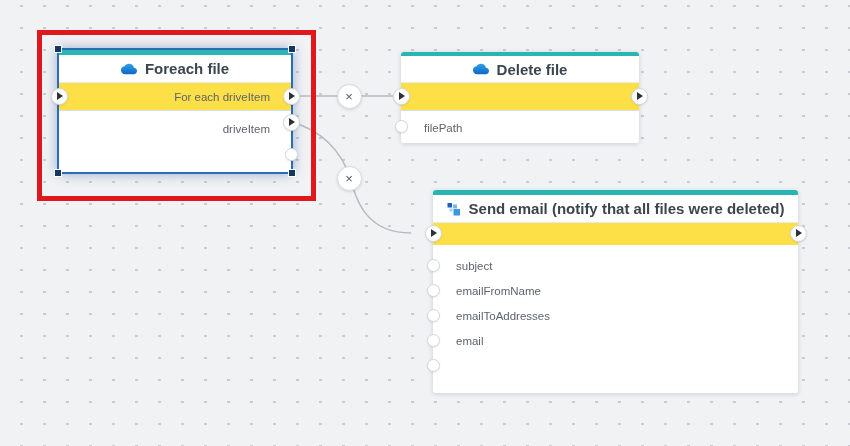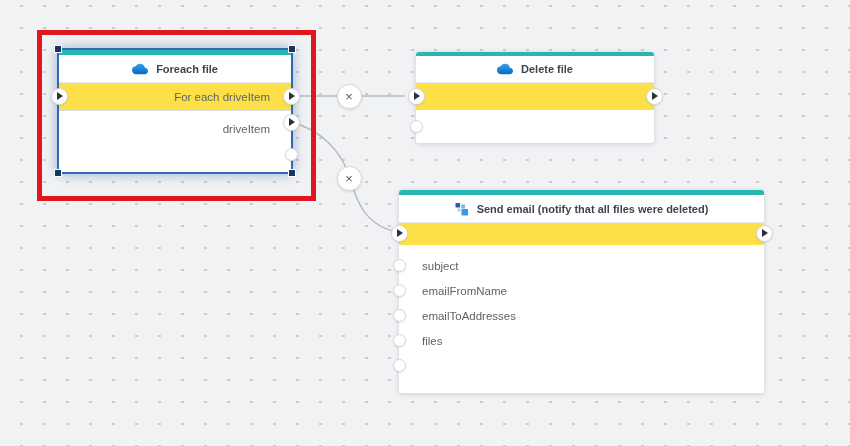--- a/index.html
+++ b/index.html
@@ -29,21 +29,21 @@
     flex-direction: column;
   }
   .node.selected {
     box-shadow: 0 0 0 2px #2b6cb4, 0 0 12px 3px rgba(70,110,170,0.45);
   }
   .tealbar { height: 5px; background: #29b5b1; border-radius: 3px 3px 0 0; flex: none; }
   .header {
     display: flex; align-items: center; justify-content: center;
     gap: 8px; flex: none;
     border-bottom: 1px solid #e7e9ec;
-    color: #3c454e; font-size: 11px; font-weight: bold;
+    color: #3c454e; font-size: 15px; font-weight: bold;
   }
   .exec-row {
     background: #fde047;
     display: flex; align-items: center;
     color: #5d646c; font-size: 11.5px;
     flex: none;
   }
   .exec-row + .exec-row { border-top: 1px solid #f7f8f9; }
   .exec-row.right { justify-content: flex-end; padding-right: 21px; }
   .pin-section { background: #fff; border-top: 1px solid #dadde2; border-radius: 0 0 3px 3px; }
@@ -101,28 +101,28 @@
   }
 
   
   #node-foreach { left: 59px; top: 50px; width: 232px; height: 122px; }
   #node-foreach .header { height: 28px; }
   #node-foreach .exec-row { height: 27px; }
   #node-foreach .exec-row + .exec-row { height: 26px; }
   #node-foreach .pin-section { height: 35px; }
   #node-foreach .pin-row { height: 35px; }
 
-  #node-delete { left: 416px; top: 52px; width: 238px; height: 91px; }
+  #node-delete { left: 401px; top: 52px; width: 238px; height: 91px; }
   #node-delete .tealbar { height: 4px; }
   #node-delete .header { height: 27px; }
   #node-delete .exec-row { height: 27px; }
   #node-delete .pin-section { height: 33px; }
   #node-delete .pin-row { height: 33px; }
 
-  #node-send { left: 399px; top: 190px; width: 365px; height: 203px; }
+  #node-send { left: 433px; top: 190px; width: 365px; height: 203px; }
   #node-send .header { height: 28px; }
   #node-send .exec-row { height: 22px; }
   #node-send .pin-section { height: 148px; padding: 8px 8px 15px 0; border-top: none; }
   #node-send .pin-row { height: 25px; }
 
   .icon-svg { flex: none; display: block; }
 </style>
 </head>
 <body>
 
@@ -175,20 +175,25 @@
 
   <div class="node" id="node-delete">
     <div class="tealbar"></div>
     <div class="header">
       <svg class="icon-svg" width="16" height="12" viewBox="0 0 24 18">
         <path d="M19.35 7.04A7.49 7.49 0 0 0 12 1C9.11 1 6.6 2.64 5.35 5.04A5.99 5.99 0 0 0 0 11c0 3.31 2.69 6 6 6h13c2.76 0 5-2.24 5-5 0-2.64-2.05-4.78-4.65-4.96z" fill="url(#cloudGrad)"></path>
       </svg>
       <span>Delete file</span>
     </div>
     <div class="exec-row"></div>
+    <div class="pin-section">
+      <div class="pin-row left">
+        <span>filePath</span>
+      </div>
+    </div>
 
     <div class="port" style="left:-8.5px; top:35.5px;">
       <span class="tri"></span>
     </div>
     <div class="port" style="left:229.5px; top:35.5px;">
       <span class="tri"></span>
     </div>
     <div class="pin" style="left:-6.5px; top:67.5px;"></div>
   </div>
 
@@ -208,21 +213,21 @@
       <div class="pin-row left">
         <span>subject</span>
       </div>
       <div class="pin-row left">
         <span>emailFromName</span>
       </div>
       <div class="pin-row left">
         <span>emailToAddresses</span>
       </div>
       <div class="pin-row left">
-        <span>files</span>
+        <span>email</span>
       </div>
     </div>
 
     <div class="port" style="left:-8.5px; top:34.5px;">
       <span class="tri"></span>
     </div>
     <div class="port" style="left:356.5px; top:34.5px;">
       <span class="tri"></span>
     </div>
     <div class="pin" style="left:-6.5px; top:68.5px;"></div>

